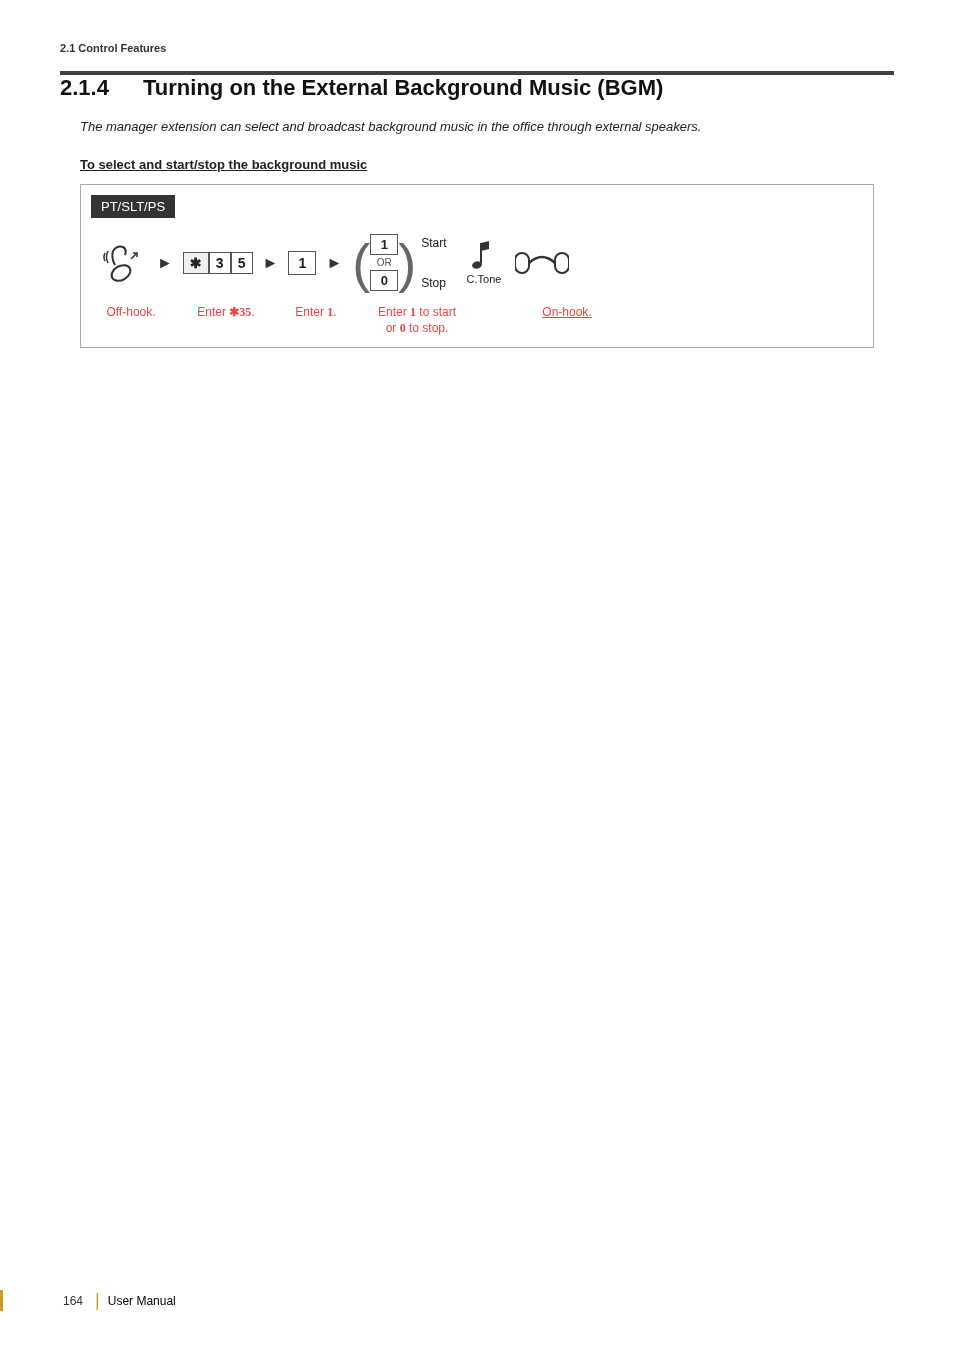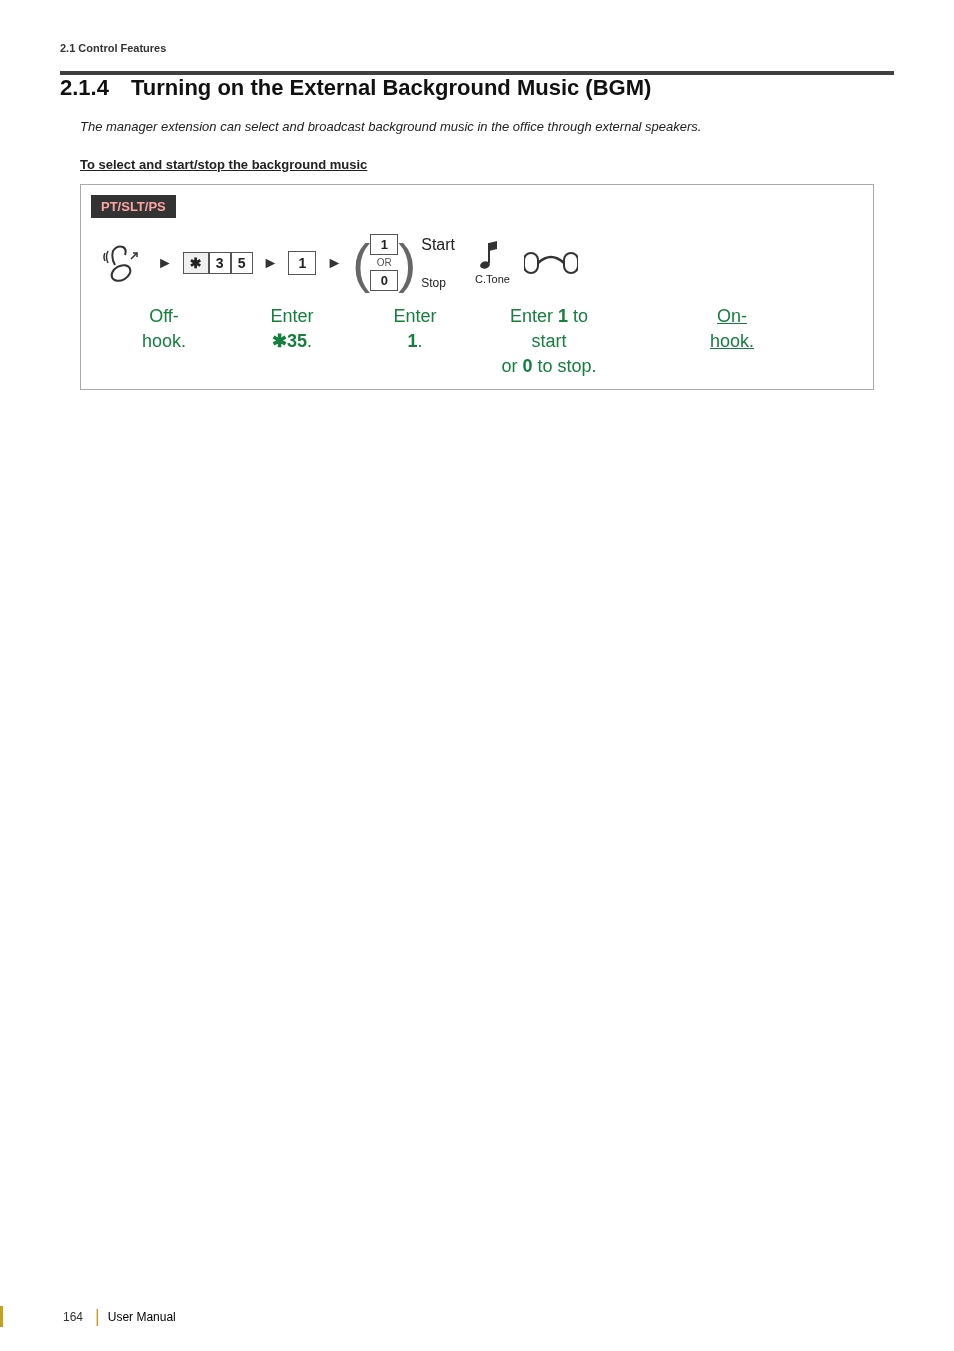--- a/index.html
+++ b/index.html
@@ -32,21 +32,21 @@
     }
 
     .section-title {
       font-size: 22px;
       font-weight: bold;
       margin-bottom: 16px;
       color: #111;
     }
 
     .section-title span.num {
-      margin-right: 16px;
+      margin-right: 28px;
     }
 
     .description {
       font-size: 13px;
       color: #222;
       margin-left: 20px;
       margin-bottom: 20px;
       line-height: 1.5;
       font-style: italic;
     }
@@ -62,22 +62,22 @@
     .diagram-box {
       border: 1px solid #aaa;
       margin-left: 20px;
       margin-right: 20px;
       padding: 0;
       background: #fff;
     }
 
     .diagram-header {
       background: #333;
-      color: #fca5a5;
-      font-weight: bold;
+      color: #ffffff;
+      font-weight: normal;
       font-size: 13px;
       padding: 4px 10px;
       display: inline-block;
       margin: 10px 10px 0 10px;
     }
 
     .diagram-content {
       padding: 10px 20px 10px 20px;
       display: flex;
       flex-direction: column;
@@ -180,33 +180,33 @@
     .onhook-group {
       display: flex;
       flex-direction: column;
       align-items: center;
       margin-left: 10px;
     }
 
     
     .label-col {
       text-align: center;
-      font-size: 18px;
-      color: #15803d;
+      font-size: 12px;
+      color: #ef4444;
       line-height: 1.4;
-      margin-left: 33px;
     }
 
     .label-col b {
       font-weight: bold;
+      font-family: Liberation Serif, serif;
     }
 
     .footer-bar {
       position: absolute;
-      bottom: 24px;
+      bottom: 40px;
       left: 0;
       right: 0;
       display: flex;
       align-items: center;
       padding: 0 60px;
       border-left: 3px solid #c8a020;
     }
 
     .footer-page {
       font-size: 12px;
@@ -292,21 +292,21 @@
           <div class="bracket-container">
             <span style="font-size:54px; line-height:1; color:#666; font-weight:100;">(</span>
             <div class="bracket-inner">
               <span class="key-box" style="width:28px; font-size:13px;">1</span>
               <span class="or-text">OR</span>
               <span class="key-box" style="width:28px; font-size:13px;">0</span>
             </div>
             <span style="font-size:54px; line-height:1; color:#666; font-weight:100;">)</span>
           </div>
           <div class="start-stop-side">
-            <span style="font-size:16px;">Start</span>
+            <span style="font-size:12px;">Start</span>
             <span style="font-size:12px;">Stop</span>
           </div>
         </div>
 
         <div class="ctone-group" style="margin-left:20px;">
           <svg width="24" height="32" viewBox="0 0 24 32">
 
             <path d="M14 2 L14 22" stroke="#333" stroke-width="2" fill="none"></path>
             <path d="M14 2 L22 0 L22 8 L14 10 Z" fill="#333"></path>
             <ellipse cx="10" cy="24" rx="5" ry="3.5" fill="#333" transform="rotate(-15 10 24)"></ellipse>

